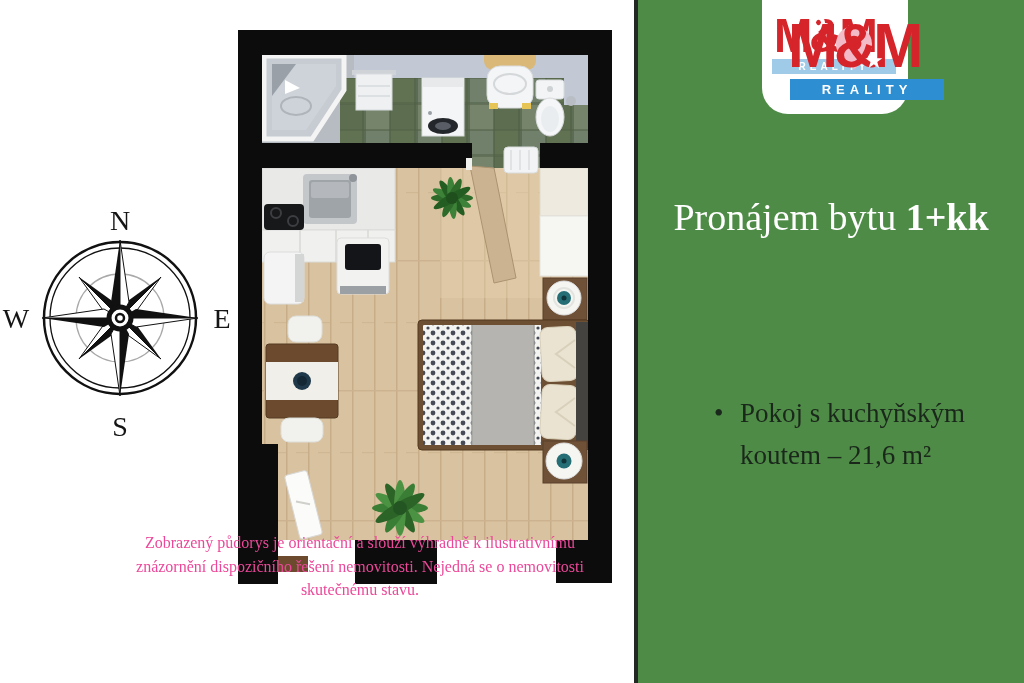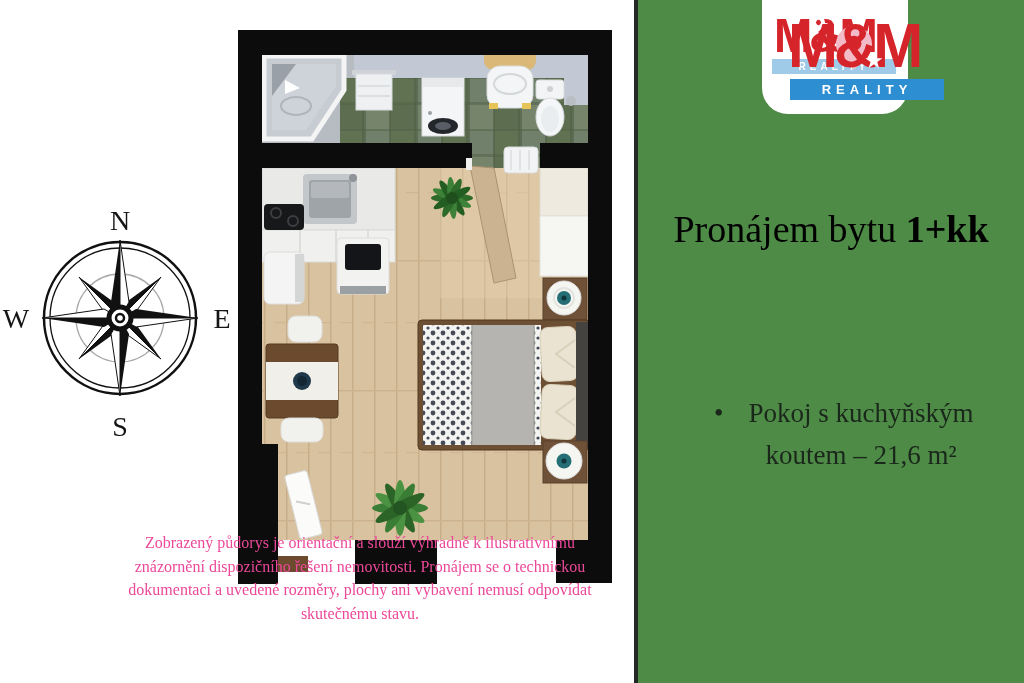--- a/index.html
+++ b/index.html
@@ -23,25 +23,25 @@
   .pin-front{left:198px;top:26px;width:36px;height:36px;background:#f3bbc7;}
   .pin-front .pin-dot{position:absolute;left:10px;top:10px;width:15px;height:15px;border-radius:50%;background:#d6242b;}
   .brand-front{position:absolute;left:150px;top:16px;font-family:"Liberation Sans",sans-serif;
                font-weight:bold;font-size:60px;line-height:60px;letter-spacing:-4px;color:#d6242b;
                transform:scaleY(1.05);}
   .logo-star{position:absolute;left:226px;top:48px;font-size:22px;color:#ffffff;
              font-family:"DejaVu Sans",sans-serif;}
   .banner-front{position:absolute;left:152px;top:79px;width:154px;height:21px;background:#2e8ed2;
                 font-family:"Liberation Sans",sans-serif;font-weight:bold;font-size:13px;
                 letter-spacing:5px;line-height:21px;text-align:center;color:#ffffff;}
-  .title{position:absolute;left:8px;top:204px;width:370px;text-align:center;font-size:38px;
-         line-height:50px;color:#000000;}
+  .title{position:absolute;left:8px;top:192px;width:370px;text-align:center;font-size:38px;
+         line-height:50px;color:#ffffff;}
   .title b{font-weight:bold;}
   .features{position:absolute;left:76px;top:392px;width:268px;margin:0;padding:0;list-style:none;
-            font-size:27px;line-height:42px;color:#1a271b;text-align:center;}
+            font-size:27px;line-height:42px;color:#1a271b;}
   .features li{position:relative;padding-left:26px;}
   .features li::before{content:"\2022";position:absolute;left:0;top:0;font-size:27px;}
   
   .floorplan-svg{position:absolute;left:0;top:0;}
   .disclaimer{position:absolute;left:95px;top:531px;width:530px;text-align:center;font-size:16px;
               line-height:23.5px;color:#ec4899;z-index:5;}
 </style>
 </head>
 <body>
 
@@ -245,22 +245,21 @@
       <circle cx="120" cy="318" r="4" fill="#ffffff" stroke="#111111" stroke-width="2.5"></circle>
       <text x="120" y="230" text-anchor="middle" font-size="28" fill="#151515">N</text>
       <text x="120" y="436" text-anchor="middle" font-size="28" fill="#151515">S</text>
       <text x="222" y="328" text-anchor="middle" font-size="28" fill="#151515">E</text>
       <text x="16" y="328" text-anchor="middle" font-size="28" fill="#151515">W</text>
     </g>
   </svg>
 
   <div class="disclaimer">
     <div>Zobrazený půdorys je orientační a slouží výhradně k ilustrativnímu</div>
-    <div>znázornění dispozičního řešení nemovitosti. Pronájem se o technickou</div>
-    <div>dokumentaci a uvedené rozměry, plochy ani vybavení nemusí odpovídat</div>
+    <div>znázornění dispozičního řešení nemovitosti. Nejedná se o nemovitosti</div>
     <div>skutečnému stavu.</div>
   </div>
 
   <div class="divider"></div>
   <div class="right-panel">
 
     <div class="logo-card"></div>
     <div class="brand-back">M&amp;M</div>
     <div class="strip-back">REALITY</div>
     <div class="pin pin-back">

